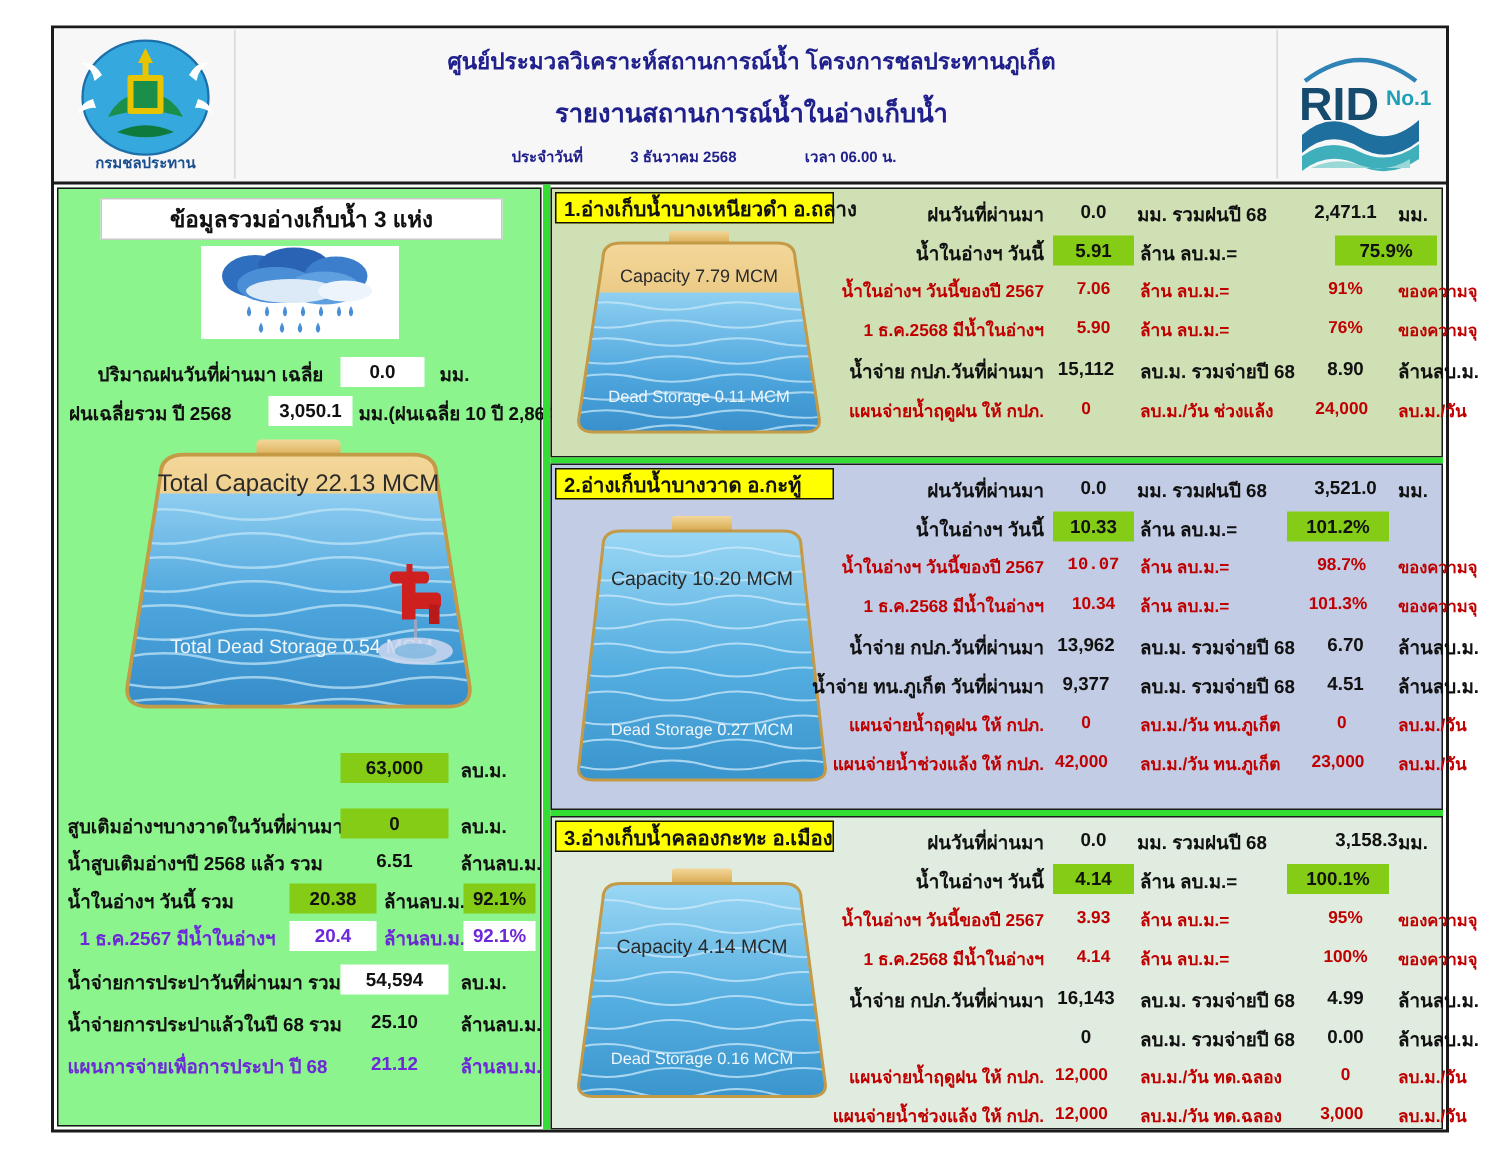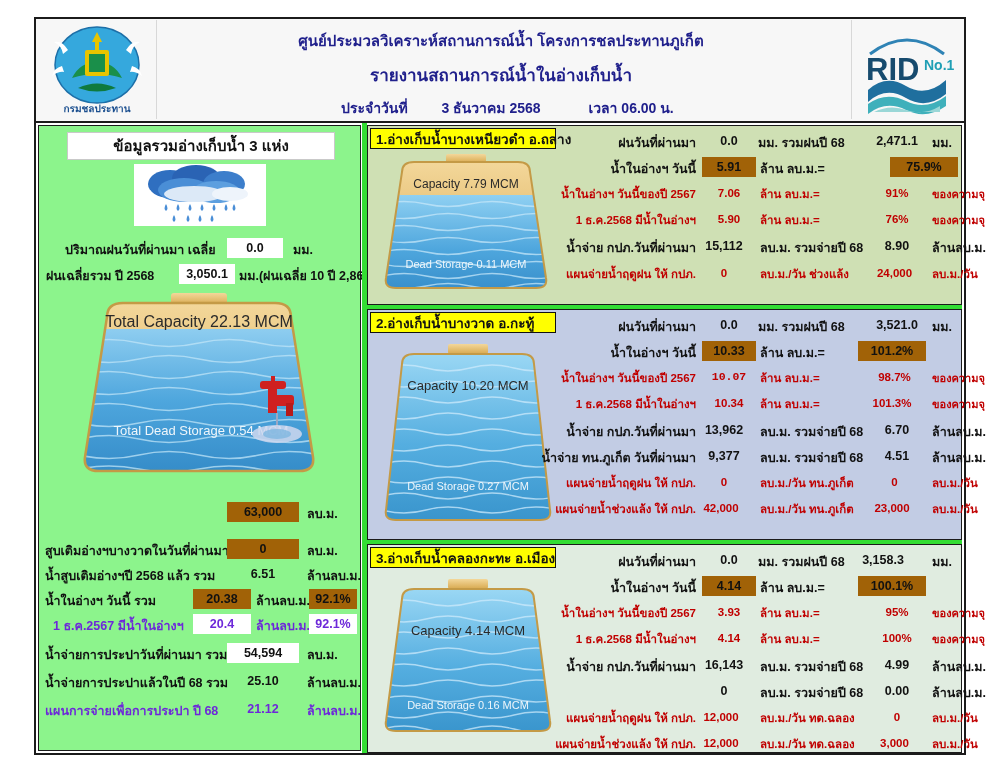--- a/index.html
+++ b/index.html
@@ -10,21 +10,21 @@
   
   #frame{position:absolute;left:34px;top:17px;width:932px;height:738px;border:2px solid #1b1b1b;box-sizing:border-box;background:#ffffff;}
 
   
   #header{position:absolute;left:0;top:0;width:928px;height:104px;background:#f7f7f7;border-bottom:2px solid #1b1b1b;box-sizing:border-box;}
   #logo-left{position:absolute;left:2px;top:1px;width:118px;height:99px;background:#f7f7f7;border-right:1px solid #d8d8d8;}
   #logo-right{position:absolute;right:2px;top:1px;width:110px;height:99px;background:#f7f7f7;border-left:1px solid #d8d8d8;}
   .hdr-line{position:absolute;left:130px;width:670px;text-align:center;color:#20208c;font-weight:700;}
   #hdr1{top:10px;font-size:15px;}
   #hdr2{top:42px;font-size:17px;}
-  #hdr3{top:78px;font-size:14px;text-align:left;padding-left:175px;box-sizing:border-box;}
+  #hdr3{top:78px;font-size:10px;text-align:left;padding-left:175px;box-sizing:border-box;}
   #hdr3 .seg{display:inline-block;}
   #hdr3 .gap1{width:26px;display:inline-block;}
   #hdr3 .gap2{width:40px;display:inline-block;}
 
   
   #cols{position:absolute;left:0;top:104px;width:928px;height:632px;}
   #left-col{position:absolute;left:2px;top:2px;width:323px;height:626px;background:#8cf48c;border:1px solid #1b1b1b;box-sizing:border-box;}
   #divider{position:absolute;left:326px;top:0;width:5px;height:630px;background:#33dd33;}
   #right-col{position:absolute;left:331px;top:0px;width:595px;height:632px;}
 
@@ -32,21 +32,21 @@
   #left-title{position:absolute;left:28px;top:6px;width:266px;height:26px;background:#ffffff;border:1px solid #c9c9c9;
               display:flex;align-items:center;justify-content:center;font-size:15px;font-weight:700;color:#111;}
   #cloud-box{position:absolute;left:95px;top:38px;width:132px;height:62px;background:#ffffff;overflow:hidden;}
   .cloud-svg{display:block;}
 
   .lrow{position:absolute;left:6px;width:311px;height:23px;font-size:12.5px;color:#111;font-weight:700;}
   .lrow .lbl{position:absolute;left:0;top:3px;white-space:nowrap;}
   .lrow .lbl.ind{left:8px;}
   .lrow .val{position:absolute;text-align:center;top:1px;height:20px;line-height:20px;font-weight:700;}
   .lrow .unit{position:absolute;top:3px;white-space:nowrap;font-weight:700;}
-  .yellowbox{background:#a16207;}
+  .yellowbox{background:#84cc16;}
   .whitebox{background:#ffffff;}
   .red{color:#6d28d9;}
 
   
   #big-tank{position:absolute;left:40px;top:165px;width:240px;height:196px;}
 
   
   .panel{position:absolute;left:0;width:595px;box-sizing:border-box;border:1px solid #1b1b1b;}
   #panel1{top:2px;height:180px;background:#cfe0b4;}
   #panel2{top:186px;height:231px;background:#c2cce4;}
@@ -493,21 +493,21 @@
               <path d="M20 26 q0 -10 12 -10 h108 q12 0 12 10 l16 122 q2 10 -10 10 h-144 q-12 0 -10 -10z" fill="none" stroke="#c49a46" stroke-width="2"></path>
               <text x="86" y="62" font-size="13" fill="#2a2a2a" text-anchor="middle" font-family="'Liberation Sans',sans-serif">Capacity 4.14 MCM</text>
               <text x="86" y="136" font-size="11" fill="#eef6fb" text-anchor="middle" font-family="'Liberation Sans',sans-serif">Dead Storage 0.16 MCM</text>
             </svg>
           </div>
 
           <div class="prow" style="left:190px;top:3px;width:400px;">
             <div class="c-lbl" style="right:262px;">ฝนวันที่ผ่านมา</div>
             <div class="c-v1" style="left:148px;width:46px;">0.0</div>
             <div class="c-m1" style="left:200px;">มม. รวมฝนปี 68</div>
-            <div class="c-v2" style="left:296px;width:58px;">3,158.3</div>
+            <div class="c-v2" style="left:324px;width:58px;">3,158.3</div>
             <div class="c-m2" style="left:374px;">มม.</div>
           </div>
 
           <div class="prow" style="left:190px;top:29px;width:400px;">
             <div class="c-lbl" style="right:262px;">น้ำในอ่างฯ วันนี้</div>
             <div class="c-v1 yellowbox" style="left:144px;width:54px;">4.14</div>
             <div class="c-m1" style="left:202px;">ล้าน ลบ.ม.=</div>
             <div class="c-v2 yellowbox" style="left:300px;width:68px;">100.1%</div>
           </div>
 

